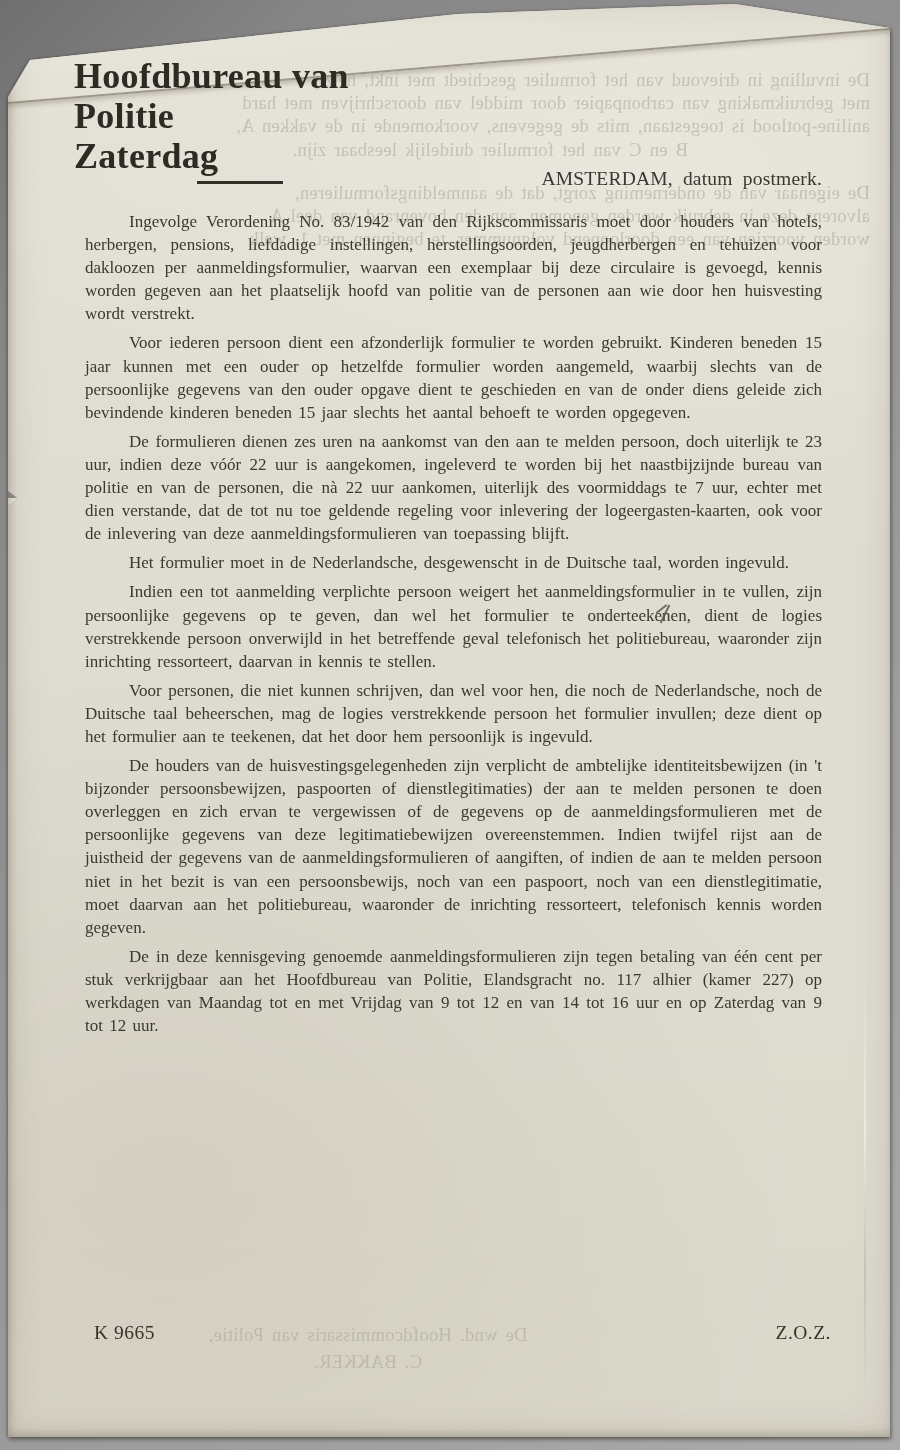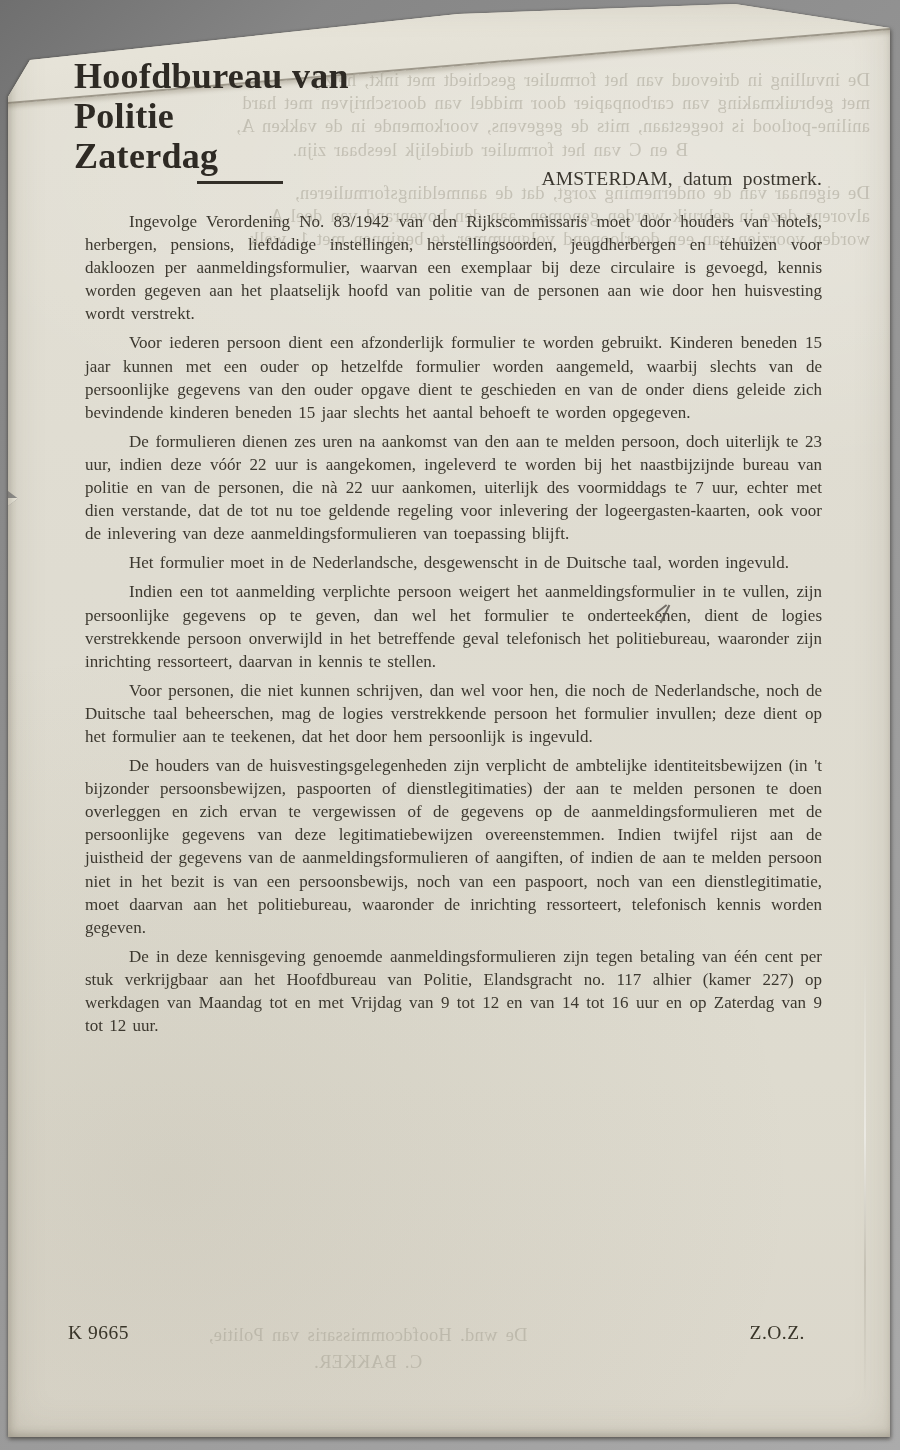--- a/index.html
+++ b/index.html
@@ -30,21 +30,21 @@
   
   .org{position:absolute;left:66px;top:56px;width:332px;text-align:left;
     font-weight:700;font-size:36px;line-height:40px;color:#2e2a24;letter-spacing:.3px;}
   .org .rule{width:86px;height:3px;background:#332f28;margin:5px auto 0;}
   .dateline{position:absolute;right:70px;top:136px;font-size:19.5px;color:#3b372f;
     word-spacing:5px;letter-spacing:.2px;margin-top:32px;}
   
   .content{position:absolute;left:77px;top:210px;width:737px;
     font-size:17px;line-height:23.1px;text-align:justify;word-spacing:2px;color:#3c382f;}
   .content p{margin:0 0 6px 0;text-indent:44px;}
-  .footer{position:absolute;left:60px;top:1322px;width:737px;display:flex;
+  .footer{position:absolute;left:86px;top:1322px;width:737px;display:flex;
     justify-content:space-between;font-size:19.5px;color:#393529;letter-spacing:.5px;}
   
   .pen-mark{position:absolute;left:646px;top:603px;width:20px;height:24px;opacity:.8;}
   .pen-mark .s1{position:absolute;left:10px;top:1px;width:2px;height:20px;background:#55504a;transform:rotate(26deg);}
   .pen-mark .s2{position:absolute;left:1px;top:5px;width:13px;height:2px;background:#55504a;transform:rotate(-38deg);}
   
   .notch{position:absolute;left:0;top:491px;width:10px;height:15px;
     background:#8f8f8f;clip-path:polygon(0 0,100% 50%,0 100%);}
   .notch::after{content:"";position:absolute;left:0;top:7px;width:11px;height:9px;
     background:#f1eee3;clip-path:polygon(0 0,100% 0,0 100%);}

